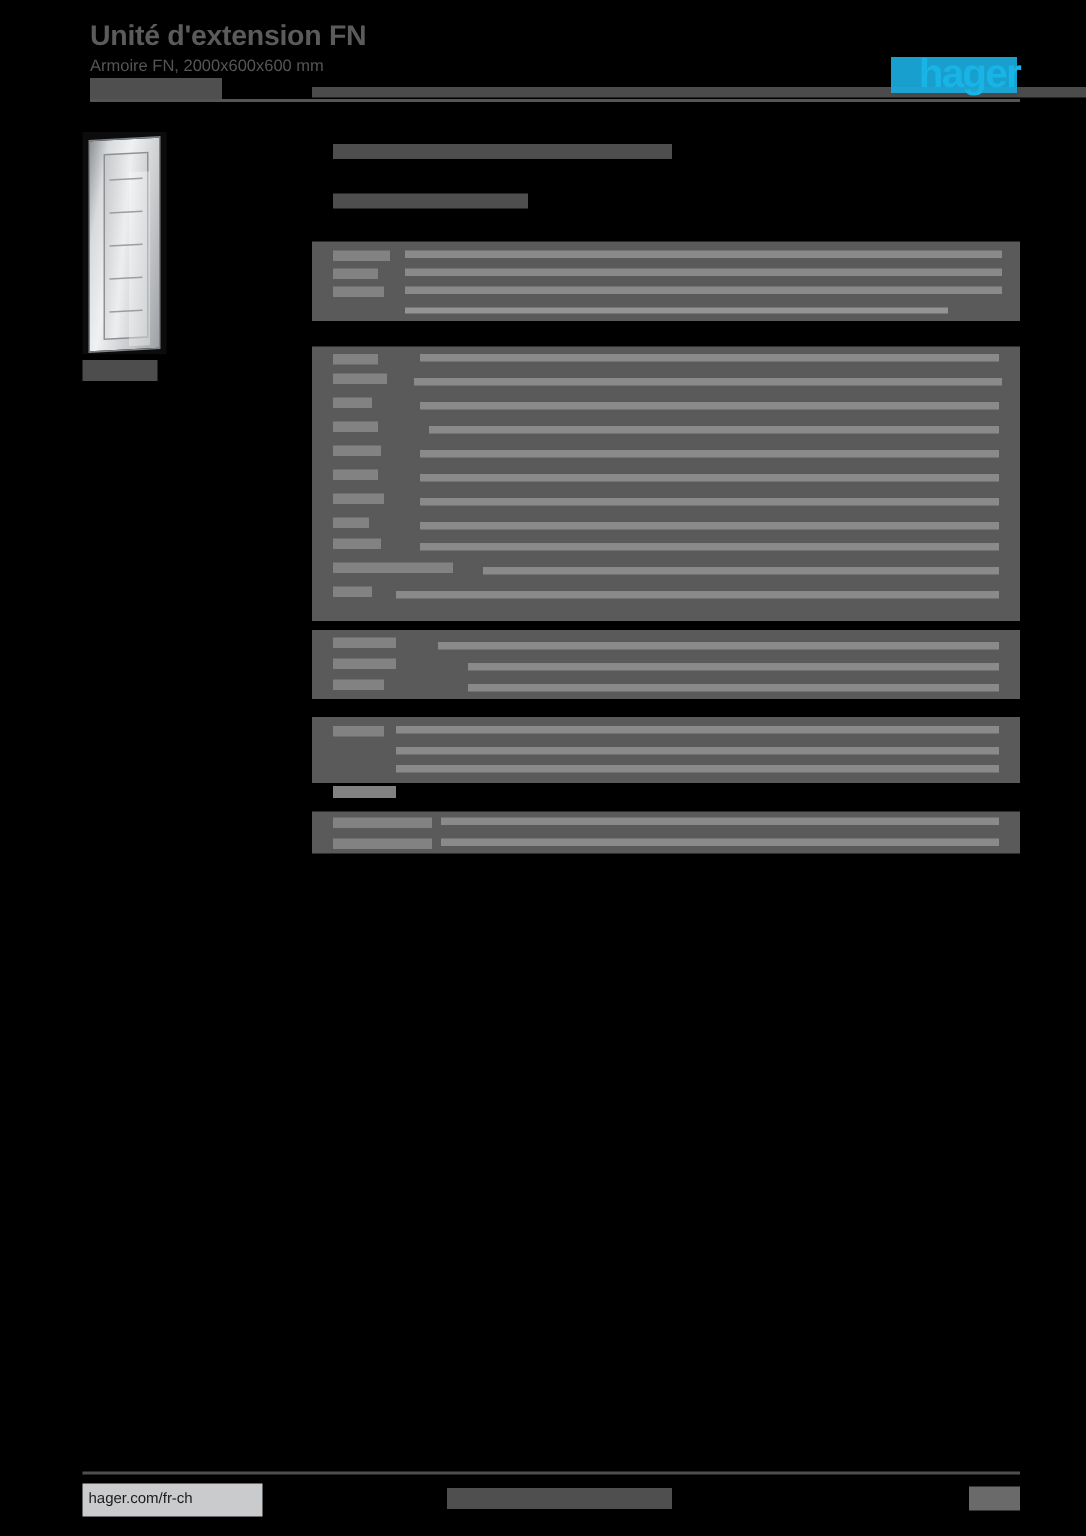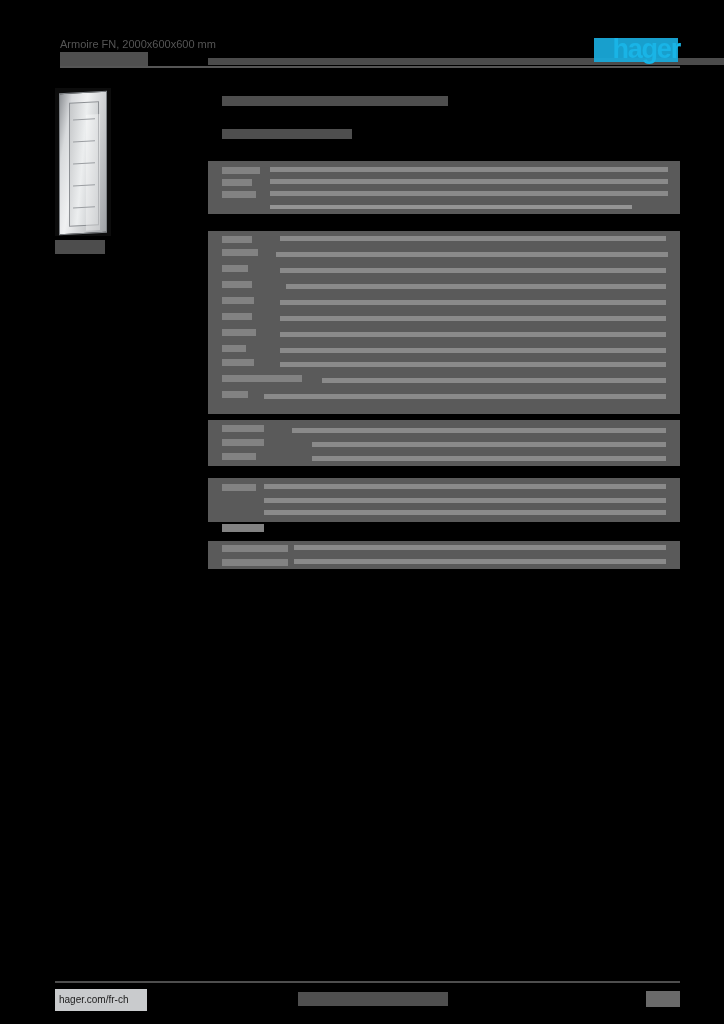--- a/index.html
+++ b/index.html
@@ -159,21 +159,21 @@
   .footer-rule {
     position: absolute;
     left: 55px; top: 981px;
     width: 625px;
     height: 2px;
     background: #4e4e4e;
   }
   .footer-url {
     position: absolute;
     left: 55px; top: 989px;
-    width: 92px;
+    width: 120px;
     height: 22px;
     background: #c9cbcd;
     color: #1b1b1b;
     font-size: 10px;
     line-height: 22px;
     padding-left: 4px;
     box-sizing: border-box;
     white-space: nowrap;
     overflow: hidden;
   }
@@ -199,20 +199,21 @@
     height: 1px;
     overflow: hidden;
   }
 </style>
 </head>
 <body>
 
 <div class="page">
 
   <div class="header">
+    <div class="title">Unité d'extension FN</div>
     <div class="title-block-2"></div>
     <div class="subtitle">Armoire FN, 2000x600x600 mm</div>
     <div class="subtitle-bar"></div>
     <div class="brand-block"></div>
     <div class="brand">hager</div>
   </div>
   <div class="header-rule"></div>
 
   <div class="product-image">
     <div class="cab-outer">

